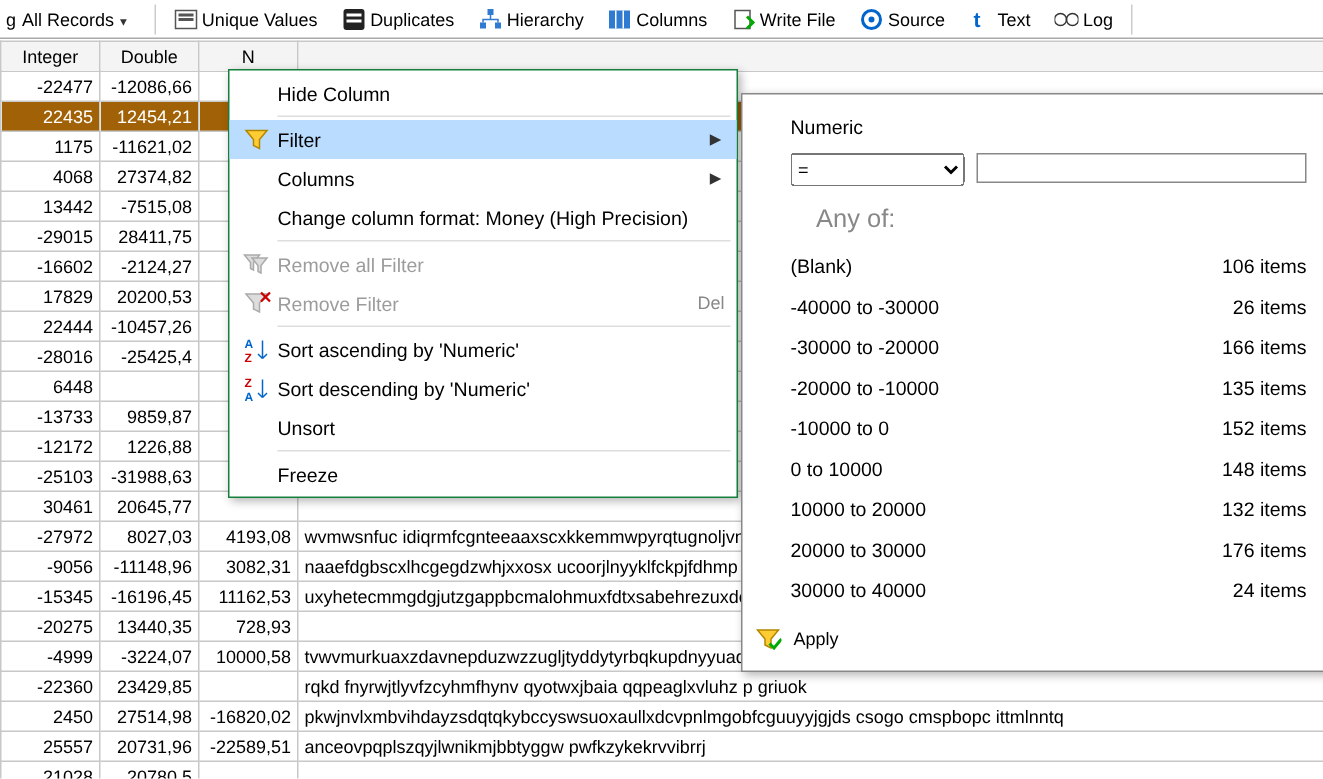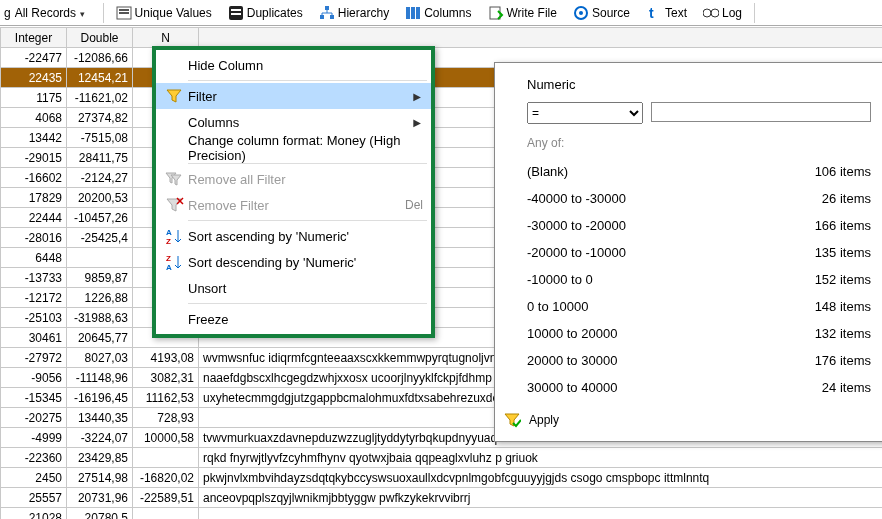--- a/index.html
+++ b/index.html
@@ -24,37 +24,37 @@
   .grid td.num { text-align:right; }
   .grid td.txt { text-align:left; }
   .grid tr.sel td { background:#a16207; color:#fff; }
   .grid tr:nth-child(2n) td { }
   .col-int { width:66px; }
   .col-dbl { width:66px; }
   .col-num { width:66px; }
   .col-txt { width:684px; }
 
   
-  .ctxmenu { position:absolute; top:46px; left:152px; width:283px; background:#fff; border:4px solid #15803d; box-shadow:2px 2px 6px rgba(0,0,0,.3); padding:2px 0; z-index:10;}
+  .ctxmenu { position:absolute; top:46px; left:152px; width:340px; background:#fff; border:1px solid #15803d; box-shadow:2px 2px 6px rgba(0,0,0,.3); padding:2px 0; z-index:10;}
   .ctxmenu .row { display:flex; align-items:center; height:26px; padding:0 8px 0 4px; cursor:default; }
   .ctxmenu .row.sel { background:#b9dcff; }
   .ctxmenu .iconcell { width:28px; display:flex; align-items:center; justify-content:center; }
   .ctxmenu .label { flex:1; font-size:13px; }
   .ctxmenu .label.dis { color:#9c9c9c; }
   .ctxmenu .shortcut { color:#888; font-size:12px; }
   .ctxmenu .arrow { width:12px; text-align:center; font-size:10px; color:#333; }
   .ctxmenu hr { border:none; border-top:1px solid #ddd; margin:2px 4px 2px 32px; }
 
   
   .filtermenu { position:absolute; top:62px; left:494px; width:394px; background:#fff; border:1px solid #888; box-shadow:2px 2px 6px rgba(0,0,0,.3); padding:14px 16px 12px 32px; z-index:11;}
   .filtermenu .title { font-size:13px; margin-bottom:10px;}
   .filtermenu .oprow { display:flex; gap:8px; margin-bottom:12px; }
   .filtermenu select { width:116px; height:22px; font-size:12px; }
   .filtermenu input[type=text] { flex:1; height:20px; border:1px solid #888; padding:0 4px; font-size:12px; }
-  .filtermenu .anyof { color:#888; margin:4px 0 8px; font-size:12px;}
+  .filtermenu .anyof { color:#888; margin:4px 17px 8px; font-size:17px;}
   .filtermenu .bucket { display:flex; justify-content:space-between; padding:6px 0; font-size:13px;}
   .filtermenu .apply { display:flex; align-items:center; gap:8px; margin-top:10px; margin-left:-24px;}
   .filtermenu .apply .ic { width:18px; height:18px;}
 
   svg { display:block; }
 </style>
 </head>
 <body>
 
 <div class="toolbar">

